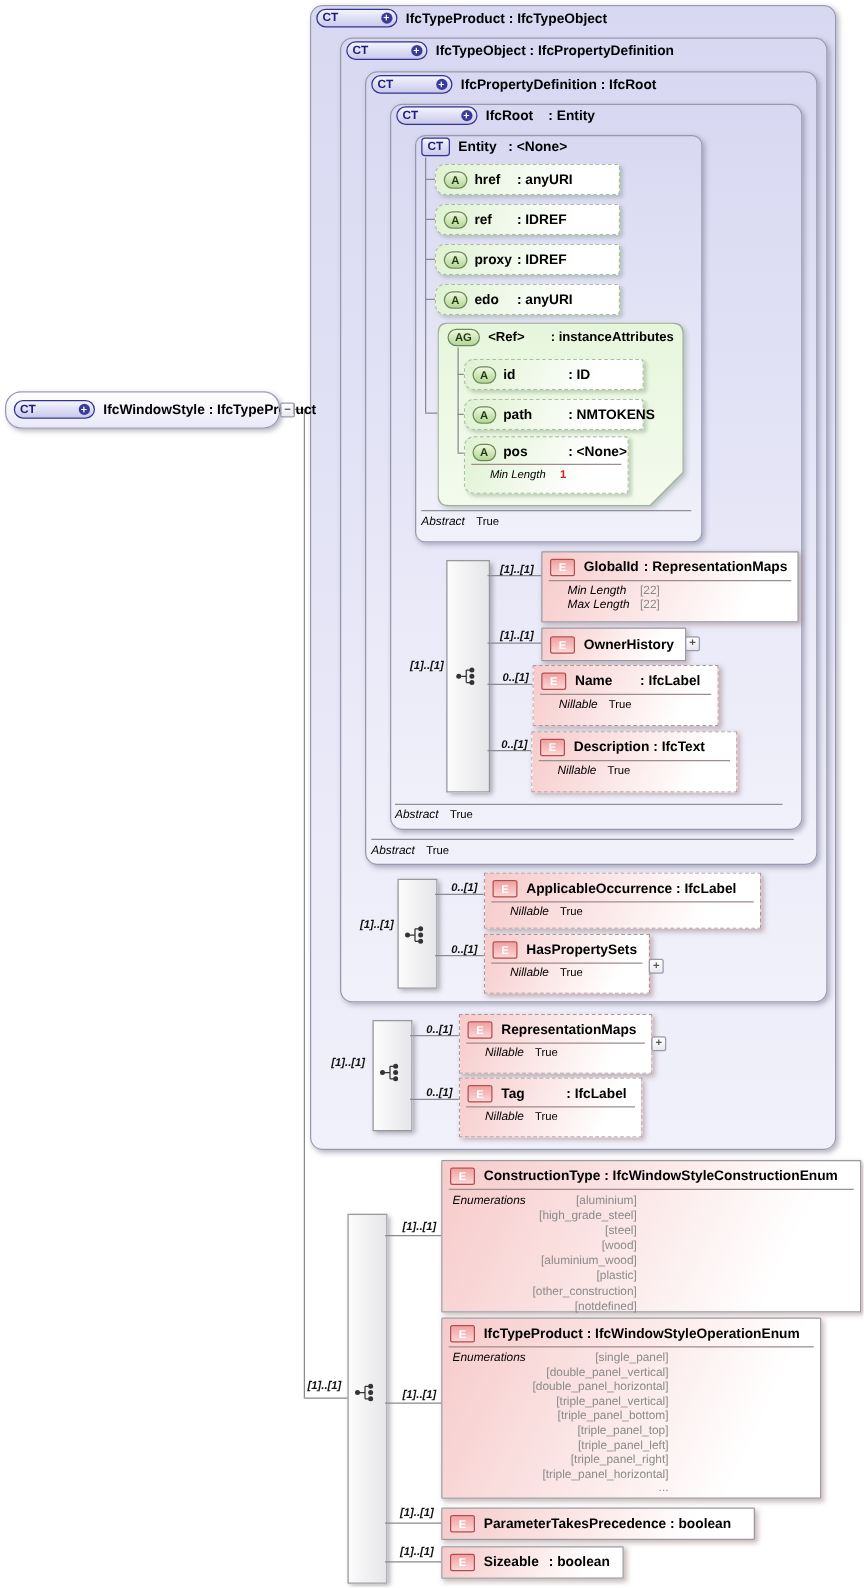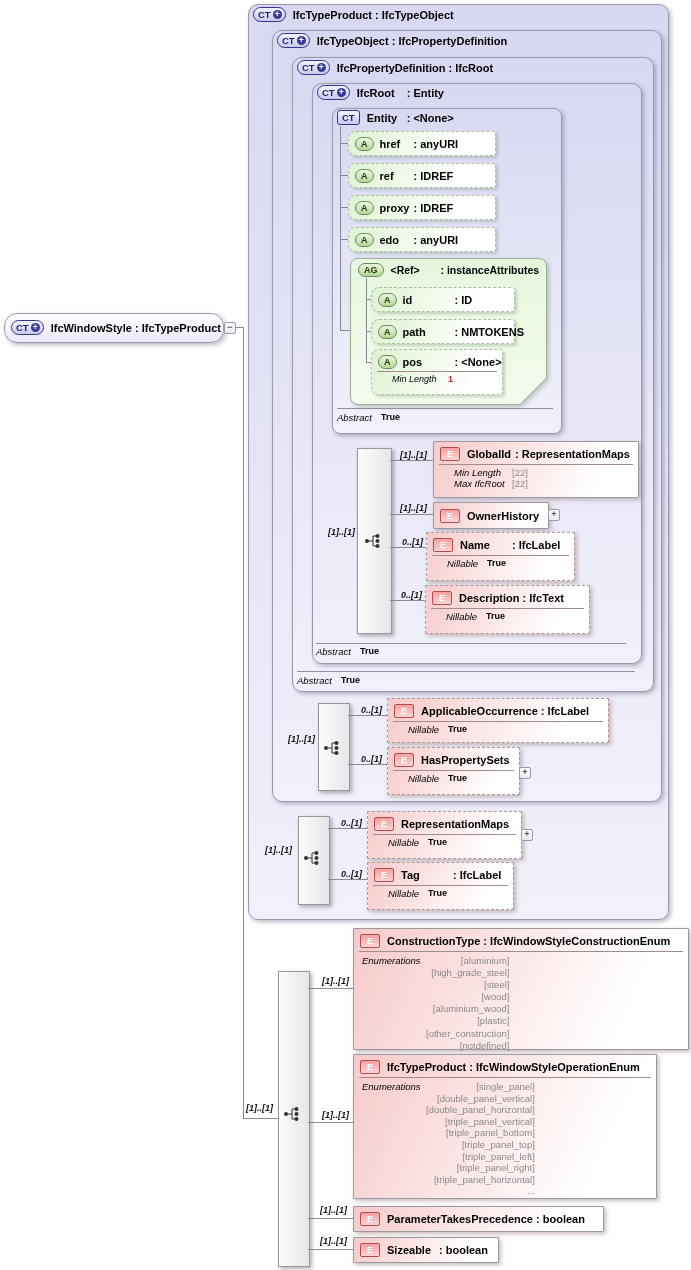--- a/index.html
+++ b/index.html
@@ -8,21 +8,21 @@
   
   .ctbox{position:absolute;background:linear-gradient(to bottom,#d8d8f2,#f1f1fb);
          border:1px solid #9999ad;border-radius:10px;box-shadow:2px 2px 4px rgba(100,100,130,.45);}
   .whitebox{position:absolute;background:linear-gradient(to bottom,#ffffff,#e9e9f8);
          border:1px solid #9999ad;border-radius:13px;box-shadow:2px 2px 4px rgba(100,100,130,.45);}
   .hdr{position:absolute;display:flex;align-items:center;gap:7px;font-size:11px;font-weight:bold;white-space:nowrap;}
 
   
   .b-ct{display:inline-flex;align-items:center;justify-content:flex-start;height:13px;padding:0 3px 0 4px;
         border:1.5px solid #33338c;border-radius:8px;background:linear-gradient(#f4f4fe,#c9c9ec);
-        color:#1d1d7a;font-size:9.5px;font-weight:bold;}
+        color:#1d1d7a;font-size:9.5px;font-weight:bold;gap:32px;}
   .b-ct .pc{display:inline-block;width:9px;height:9px;margin-left:2px;border-radius:50%;background:#3a3a9a;
         color:#fff;font-size:8.5px;line-height:9px;text-align:center;font-weight:bold;}
   .b-ct.sq{border-radius:3px;padding:0 4px;}
   .b-a{display:inline-block;height:12px;line-height:12px;padding:0 5px;border:1px solid #6b8a58;border-radius:7px;
         background:linear-gradient(#edf7e0,#b5d795);color:#1e3a10;font-size:9px;font-weight:bold;}
   .b-e{display:inline-block;width:18px;height:12px;line-height:12px;text-align:center;border:1px solid #b34d4d;
         border-radius:2px;background:linear-gradient(#f2a0a0,#fbd6d6);color:#fff;font-size:9px;font-weight:bold;}
 
   
   .attr{position:absolute;display:flex;align-items:center;gap:6px;padding:0 6px;font-size:11px;font-weight:bold;
@@ -34,21 +34,21 @@
 
   
   .elem{position:absolute;border:1px solid #99999f;background:linear-gradient(115deg,#f7caca,#ffffff 80%);
         box-shadow:2px 2px 4px rgba(150,120,120,.5);font-size:11px;border-radius:1px;}
   .elem.dashed{border-style:dashed;border-color:#a89a9a;}
   .erow{display:flex;align-items:center;gap:7px;padding:5px 6px 3px 6px;font-weight:bold;white-space:nowrap;}
   .erow.center{padding:0 6px;height:100%;box-sizing:border-box;}
   .esep{border-top:1px solid #a08c8c;margin:0 5px;}
   .frow{display:flex;font-size:9.5px;padding:2px 8px 0 20px;}
   .fl{font-style:italic;}
-  .v-bold{font-weight:bold;font-size:9px;}
+  .v-bold{font-weight:normal;font-size:9px;}
   .v-gray{color:#8a8a8a;}
   .v-red{color:#cc2222;font-weight:bold;}
   .enumwrap{display:flex;padding:3px 8px 0 8px;font-size:9.5px;}
   .ev{color:#8a8a8a;text-align:right;}
   .ev12 div{line-height:12.1px;}
   .ev116 div{line-height:11.6px;}
 
   
   .hl,.vl{position:absolute;background:#8a8a92;}
   .hl{height:1px;}
@@ -208,21 +208,21 @@
     <div class="erow">
       <span class="b-e">E</span>
       <span><span class="ncol" style="min-width:48px">GlobalId</span><span>:</span> <span>RepresentationMaps</span></span>
     </div>
     <div class="esep"></div>
     <div class="frow">
       <span class="fl" style="min-width:58px">Min Length</span>
         <span class="v-gray">[22]</span>
     </div>
     <div class="frow" style="padding-top:0">
-      <span class="fl" style="min-width:58px">Max IfcRoot</span>
+      <span class="fl" style="min-width:58px">Max Length</span>
         <span class="v-gray">[22]</span>
     </div>
   </div>
 
   <div class="hl" style="left:390px;top:514px;width:43px"></div>
   <div class="card" style="left:400px;top:503px">[1]..[1]</div>
   <div class="elem" style="left:433px;top:502px;width:114px;height:25px">
     <div class="erow center">
       <span class="b-e">E</span>
       <span>OwnerHistory</span>

